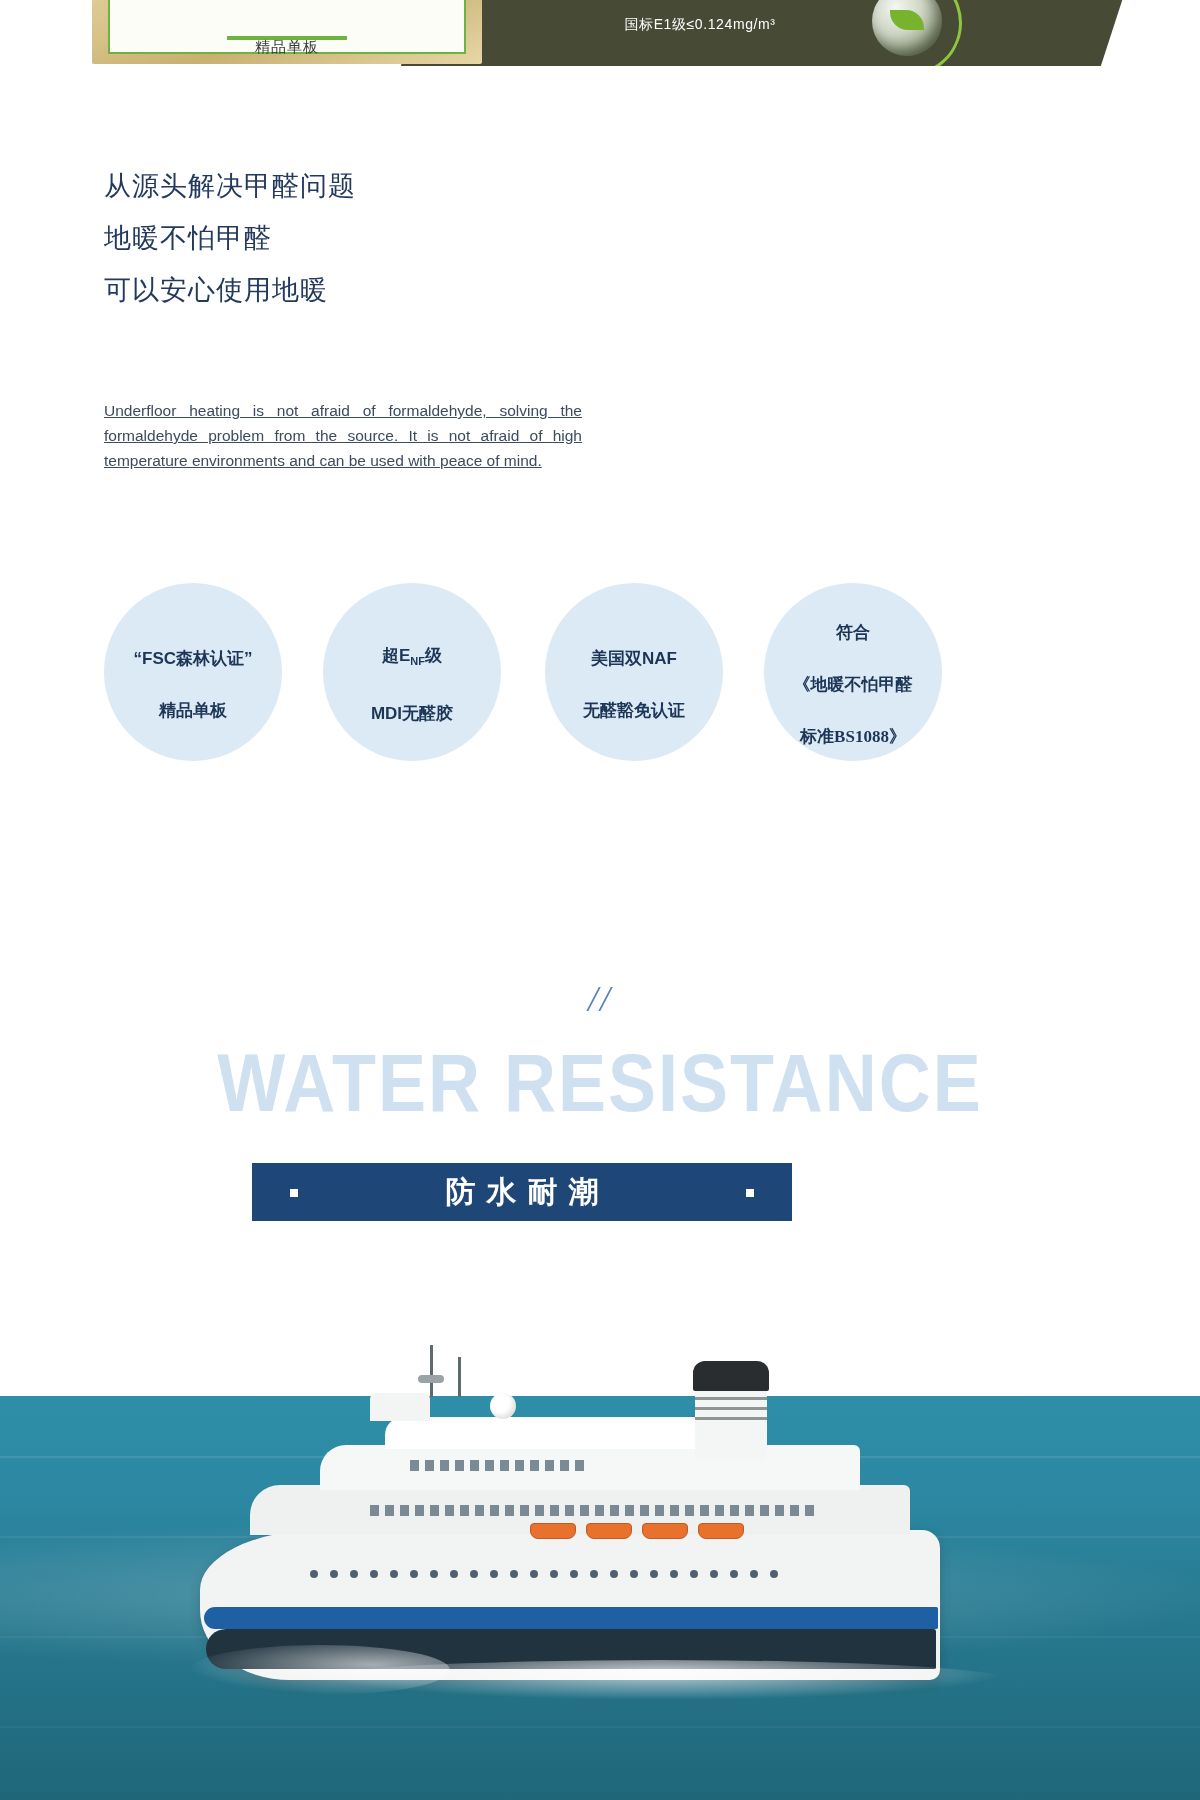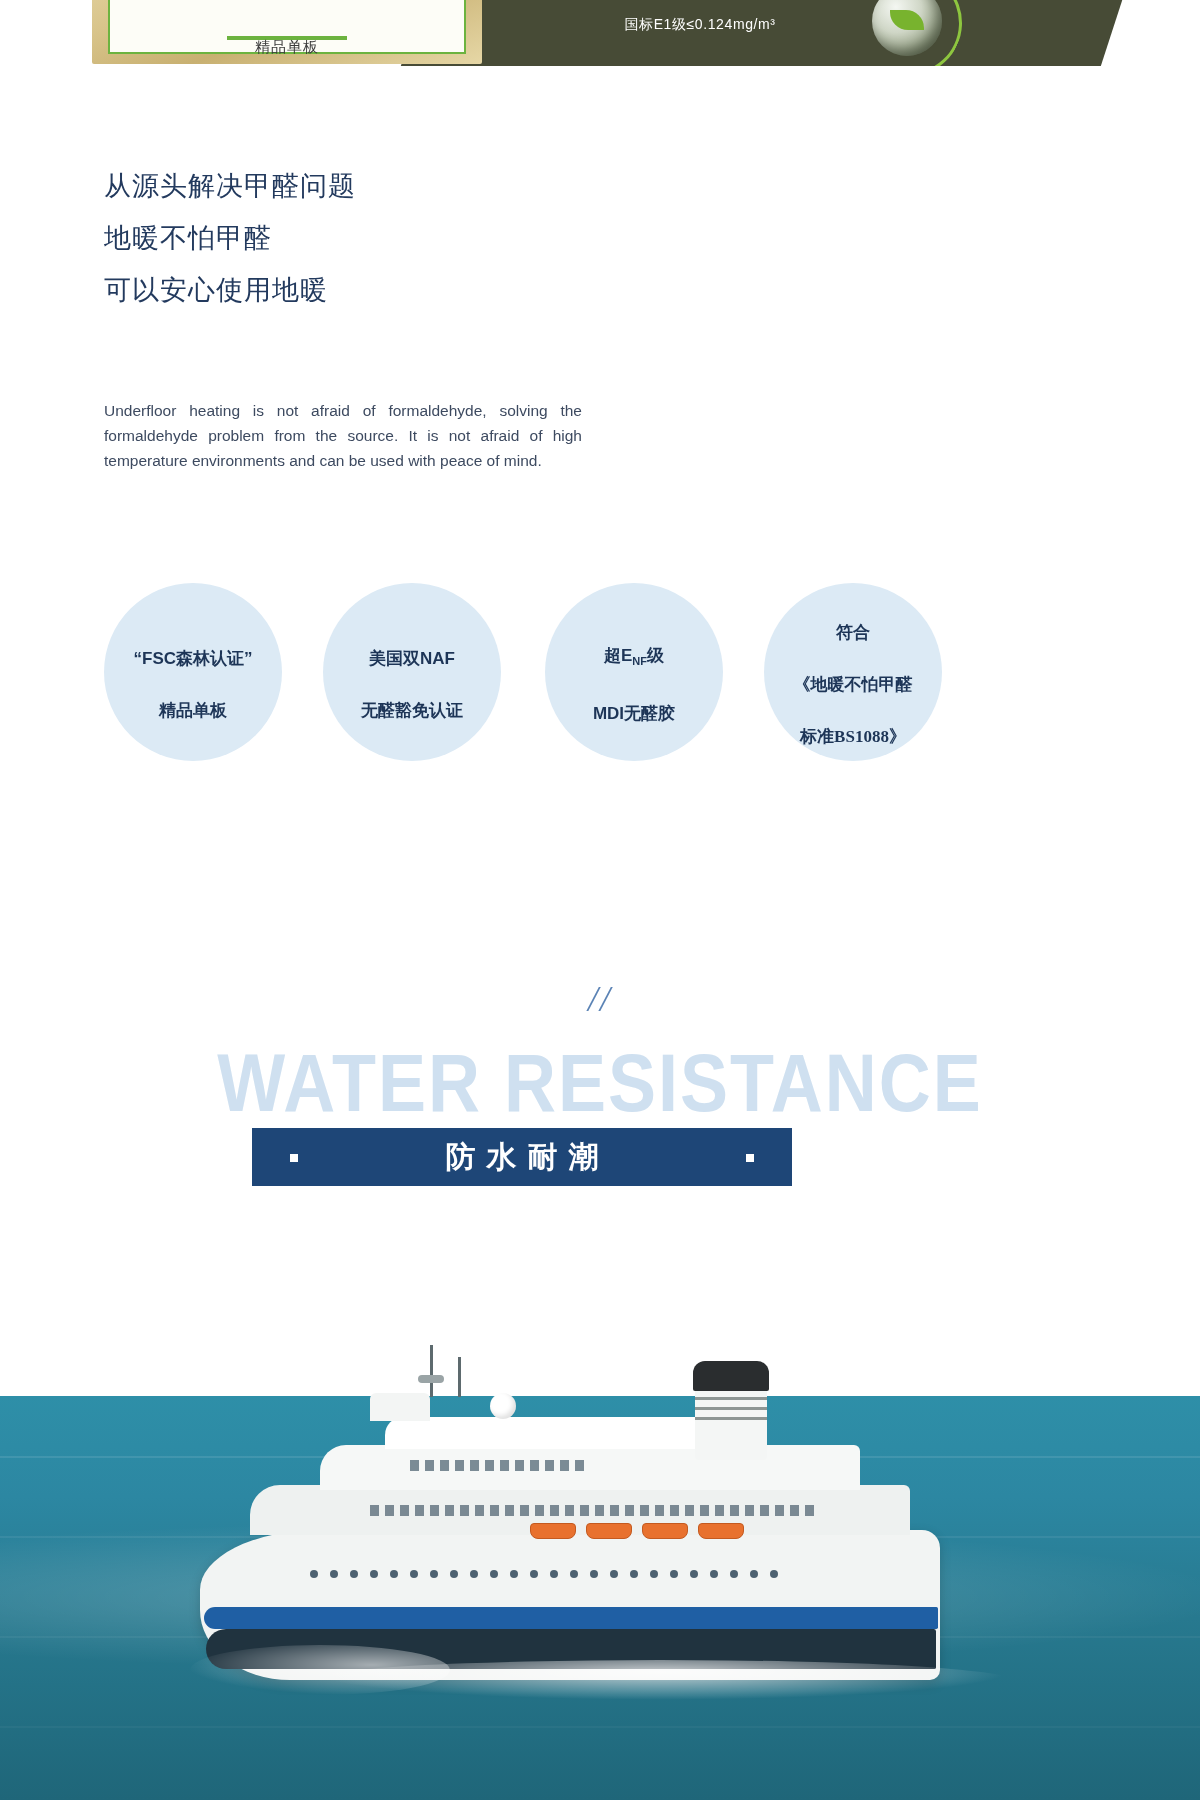--- a/index.html
+++ b/index.html
@@ -139,20 +139,21 @@
   .subcopy {
     position: absolute;
     left: 104px;
     top: 398px;
     width: 478px;
     font-size: 15.5px;
     line-height: 25px;
     color: #3d4a60;
     text-align: justify;
     font-family: "Liberation Sans", sans-serif;
+    text-decoration: underline;
   }
 
   
   .circles {
     position: absolute;
     left: 104px;
     top: 583px;
     width: 960px;
     height: 180px;
   }
@@ -210,21 +211,21 @@
     letter-spacing: 2px;
     color: #cfe0f0;
     font-family: "Liberation Sans", sans-serif;
     transform: scaleY(1.12);
     transform-origin: center top;
     line-height: 76px;
     white-space: nowrap;
   }
   .cn-bar {
     position: absolute;
-    top: 1128px;
+    top: 1163px;
     left: 252px;
     width: 540px;
     height: 58px;
     background: #1e4677;
     display: flex;
     align-items: center;
     justify-content: center;
   }
   .cn-bar-title {
     color: #ffffff;
@@ -481,29 +482,29 @@
 
   <div class="circle">
     <div class="circle-text">
       <span>“FSC森林认证”</span><br>
       <span>精品单板</span>
     </div>
   </div>
 
   <div class="circle">
     <div class="circle-text">
+      <span>超E</span><span class="sub">NF</span><span>级</span><br>
+      <span>MDI无醛胶</span>
+    </div>
+  </div>
+
+  <div class="circle">
+    <div class="circle-text">
       <span>美国双NAF</span><br>
       <span>无醛豁免认证</span>
-    </div>
-  </div>
-
-  <div class="circle">
-    <div class="circle-text">
-      <span>超E</span><span class="sub">NF</span><span>级</span><br>
-      <span>MDI无醛胶</span>
     </div>
   </div>
 
   <div class="circle">
     <div class="circle-text">
       <span>符合</span><br>
       <span>《地暖不怕甲醛</span><br>
       <span>标准BS1088》</span>
     </div>
   </div>

